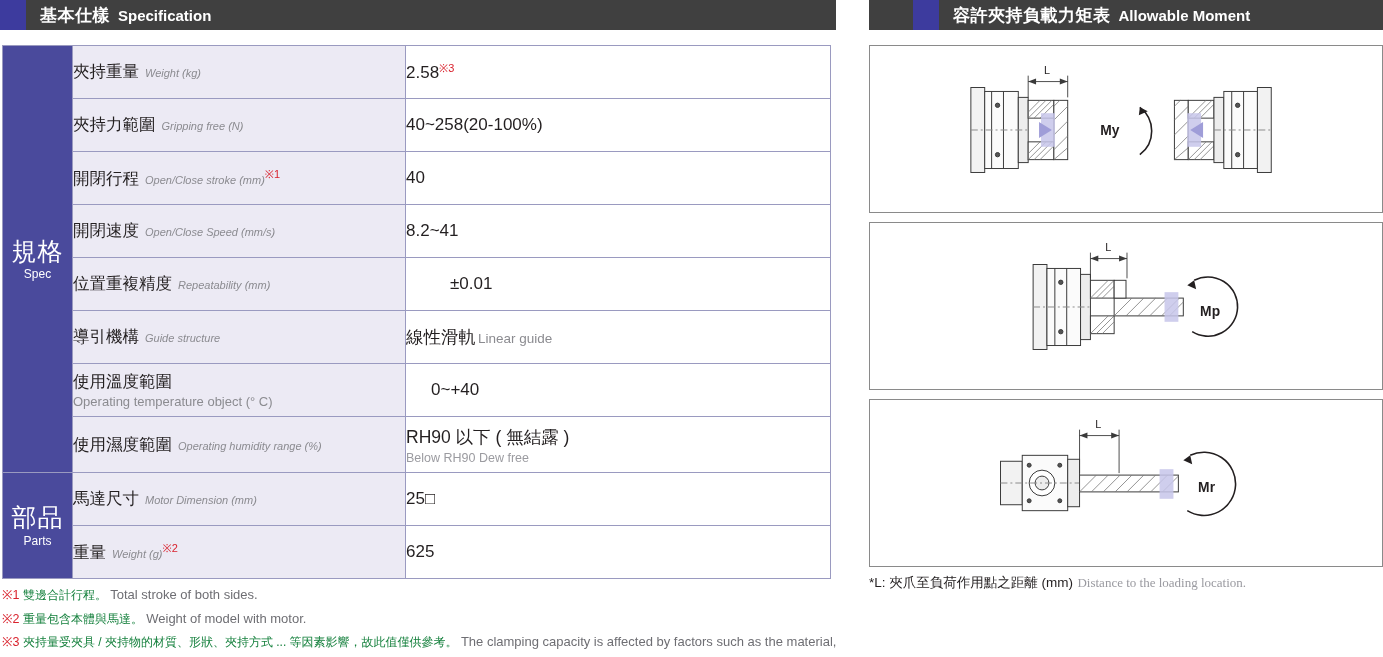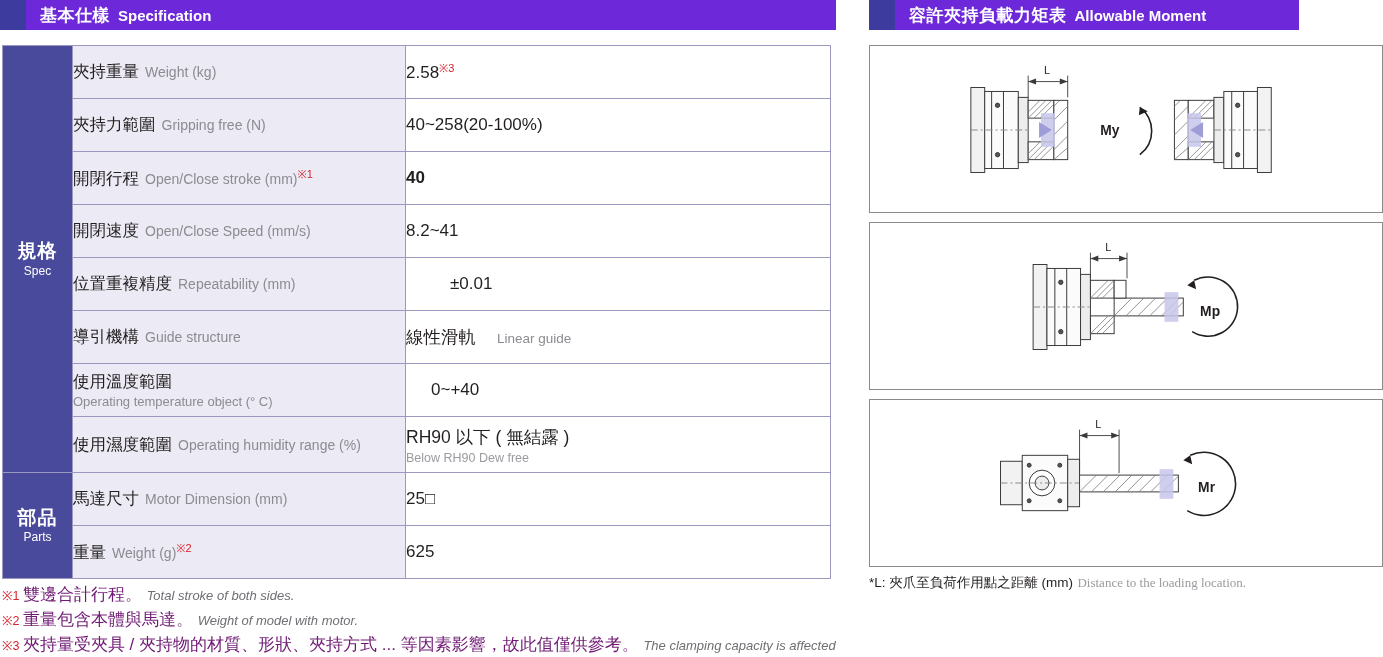--- a/index.html
+++ b/index.html
@@ -13,21 +13,21 @@
   .page {
     position: relative;
     width: 1383px; height: 657px;
     overflow: hidden;
   }
 
   
   .sec-header {
     position: absolute;
     height: 30px;
-    background: #6d28d9;
+    background: #404040;
     display: flex;
     align-items: center;
   }
   .sec-header .accent {
     width: 26px; height: 30px;
     background: #3d3b9e;
     flex: 0 0 auto;
   }
   .sec-header .titlewrap {
     display: flex;
@@ -41,21 +41,21 @@
     font-weight: bold;
     letter-spacing: 0.5px;
   }
   .sec-header .t-en {
     font-size: 15px;
     font-weight: bold;
     margin-left: 8px;
   }
 
   #spec-header { left: 0; top: 0; width: 836px; }
-  #moment-header { left: 869px; top: 0; width: 430px; }
+  #moment-header { left: 869px; top: 0; width: 514px; padding-left: 44px; }
 
   
   .spec-table {
     position: absolute;
     left: 2px; top: 45px;
     width: 829px;
     border-collapse: collapse;
     border: 1px solid #8f8fb5;
     table-layout: fixed;
   }
@@ -65,43 +65,44 @@
     vertical-align: middle;
   }
   .side-cell {
     width: 70px;
     background: #4a4a9c;
     color: #ffffff;
     text-align: center;
     vertical-align: middle;
   }
   .side-cn {
-    font-size: 19px;
-    font-weight: bold;
+    font-size: 25px;
+    font-weight: normal;
     line-height: 1.15;
     letter-spacing: 1px;
   }
   .side-en {
     font-size: 12px;
     font-weight: normal;
     margin-top: 2px;
   }
   .label-cell {
     background: #eceaf4;
     padding: 8px 10px 8px 12px;
     width: 333px;
   }
   .label-cn {
     font-size: 16.5px;
     color: #231f20;
   }
   .label-en {
-    font-size: 14px;
+    font-size: 11px;
     color: #8b8b90;
     margin-left: 6px;
+    font-style: italic;
   }
   .label-sub {
     display: block;
     font-size: 13px;
     color: #8b8b90;
     margin-top: 1px;
   }
   .sup {
     color: #d9232e;
     font-size: 11px;
@@ -114,21 +115,21 @@
   .value-main {
     font-size: 17px;
     color: #231f20;
   }
   .value-cn {
     font-size: 17.5px;
   }
   .value-en {
     font-size: 13.5px;
     color: #8b8b90;
-    margin-left: 21px;
+    margin-left: 2px;
   }
   .value-sub {
     display: block;
     font-size: 12.5px;
     color: #9b9ba0;
     margin-top: 2px;
   }
 
   
   .footnotes {
@@ -136,22 +137,22 @@
     left: 2px; top: 583px;
     width: 840px;
     line-height: 1.42;
   }
   .fn {
     display: block;
     margin-bottom: 1px;
     white-space: nowrap;
   }
   .fn .mark { color: #d9232e; font-size: 12.5px; }
-  .fn .cn { font-size: 17px; color: #701a75; }
-  .fn .en { font-size: 13px; color: #6e6e73; font-style: italic; }
+  .fn .cn { font-size: 12px; color: #15803d; }
+  .fn .en { font-size: 13px; color: #6e6e73; }
   .fn.wrap { white-space: normal; }
 
   
   .panel {
     position: absolute;
     border: 1px solid #8a8a8a;
     background: #ffffff;
   }
   #panel1 { left: 869px; top: 45px; width: 514px; height: 168px; }
   #panel2 { left: 869px; top: 222px; width: 514px; height: 168px; }
@@ -208,21 +209,21 @@
         <span class="label-cn">夾持力範圍</span><span class="label-en">Gripping free (N)</span>
       </td>
       <td class="value-cell" style="height:53px;">
         <span class="value-main">40~258(20-100%)</span>
       </td>
     </tr>
     <tr>
       <td class="label-cell">
         <span class="label-cn">開閉行程</span><span class="label-en">Open/Close stroke (mm)</span><span class="sup">※1</span>
       </td>
-      <td class="value-cell" style="height:53px;font-weight:bold;">
+      <td class="value-cell" style="height:53px;">
         <span class="value-main">40</span>
       </td>
     </tr>
     <tr>
       <td class="label-cell">
         <span class="label-cn">開閉速度</span><span class="label-en">Open/Close Speed (mm/s)</span>
       </td>
       <td class="value-cell" style="height:53px;">
         <span class="value-main">8.2~41</span>
       </td>

